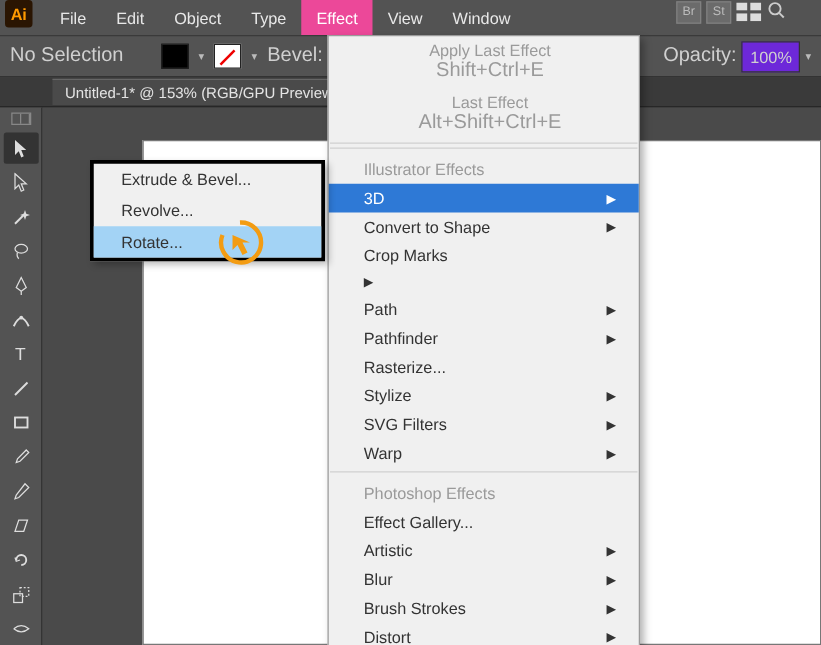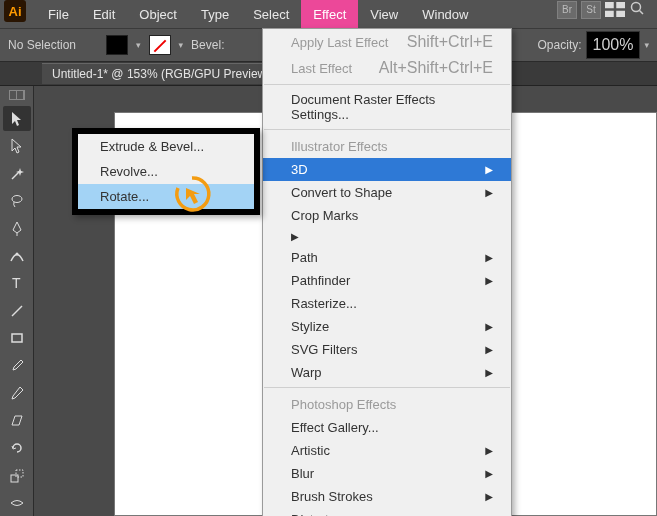--- a/index.html
+++ b/index.html
@@ -3,79 +3,78 @@
 <meta charset="utf-8">
 <style>
 * { margin: 0; padding: 0; box-sizing: border-box; font-family: "Segoe UI", Tahoma, sans-serif; }
 body { width: 657px; height: 516px; background: #4a4a4a; overflow: hidden; position: relative; }
 
 
 .menubar { height: 28px; background: #535353; display: flex; align-items: flex-start; padding-left: 4px; font-size: 13px; color: #e8e8e8; }
 .ai-logo { width: 22px; height: 22px; background: #2a1502; color: #ff9a00; display: flex; align-items: center; justify-content: center; font-weight: bold; font-size: 13px; border-radius: 3px; margin-right: 10px; }
 .menu-item { padding: 0 12px; height: 28px; display: flex; align-items: center; cursor: pointer; }
 .menu-item.active { background: #ec4899; color: #fff; }
-.menubar-right { margin-left: auto; display: flex; align-items: center; gap: 4px; padding-right: 12px; }
+.menubar-right { margin-left: auto; display: flex; align-items: center; gap: 4px; padding-right: 28px; }
 .mb-icon { width: 20px; height: 18px; background: #6b6b6b; border: 1px solid #808080; display: flex; align-items: center; justify-content: center; font-size: 10px; color: #bbb; }
 
 
 .controlbar { height: 34px; background: #535353; border-top: 1px solid #3a3a3a; border-bottom: 1px solid #2a2a2a; display: flex; align-items: center; padding: 0 8px; font-size: 12px; color: #d0d0d0; gap: 8px; }
 .swatch { width: 22px; height: 20px; border: 1px solid #222; }
 .swatch.black { background: #000; }
 .swatch.none { background: #fff; position: relative; }
 .swatch.none::after { content:""; position:absolute; left:2px; right:2px; top:50%; border-top:2px solid #e00; transform: rotate(-45deg); }
 .chev { font-size: 9px; color: #bbb; }
-.ctrl-label { font-size: 12px; }
+.ctrl-label { font-size: 16px; }
 .opacity-box { display: flex; align-items: center; gap: 4px; margin-left: auto; }
-.opacity-val { border: 1px solid #333; background: #000000; padding: 4px 6px; font-size: 16px; }
+.opacity-val { border: 1px solid #333; background: #6d28d9; padding: 4px 6px; font-size: 13px; }
 
 
 .tabstrip { height: 24px; background: #3a3a3a; border-bottom: 1px solid #222; display: flex; align-items: center; padding-left: 42px; font-size: 12px; color: #e4e4e4; }
 .doc-tab { background: #4a4a4a; padding: 3px 10px 3px 10px; border-top: 1px solid #666; }
 
 
 .main { position: absolute; top: 86px; left: 0; right: 0; bottom: 0; display: flex; }
 .toolcol { width: 34px; background: #535353; border-right: 1px solid #2b2b2b; display: flex; flex-direction: column; align-items: center; padding-top: 4px; gap: 2px; }
 .panel-toggle { width: 16px; height: 10px; border: 1px solid #888; margin-bottom: 4px; display:flex; }
 .panel-toggle span { flex:1; border-right:1px solid #888; }
 .tool { width: 28px; height: 26px; display: flex; align-items: center; justify-content: center; color: #d8d8d8; cursor: pointer; border-radius: 2px; }
 .tool.active { background: #333; }
 .tool svg { width: 16px; height: 16px; }
 .canvas { flex: 1; background: #4a4a4a; position: relative; }
 .artboard { position: absolute; left: 80px; top: 26px; right: 0; bottom: 0; background: #fff; border: 1px solid #777; }
 
 
 .dropdown { position: absolute; top: 28px; left: 262px; width: 250px; background: #f0f0f0; border: 1px solid #9a9a9a; box-shadow: 3px 3px 6px rgba(0,0,0,0.3); font-size: 13px; color: #333; z-index: 100; }
 .dd-item { padding: 4px 18px 4px 28px; display: flex; justify-content: space-between; align-items: center; cursor: pointer; }
-.dd-item.disabled { color: #9a9a9a; cursor: default; }
+.dd-item.disabled { color: #9a9a9a; cursor: default; flex-direction: column; }
 .dd-item.heading { color: #9a9a9a; font-style: normal; cursor: default; padding-top: 6px; }
 .dd-item.highlight { background: #2e79d6; color: #fff; }
 .dd-sep { height: 1px; background: #cfcfcf; margin: 3px 1px; }
 .dd-arrow { font-size: 10px; }
 .dd-shortcut { font-size: 16px; color: #9a9a9a; }
 
 
-.submenu { position: absolute; top: 128px; left: 72px; width: 188px; background: #f0f0f0; border: 6px solid #000000; box-shadow: 3px 3px 6px rgba(0,0,0,0.3); font-size: 13px; color: #333; z-index: 101; }
+.submenu { position: absolute; top: 128px; left: 72px; width: 188px; background: #f0f0f0; border: 3px solid #000000; box-shadow: 3px 3px 6px rgba(0,0,0,0.3); font-size: 13px; color: #333; z-index: 101; }
 .sub-item { padding: 5px 18px 5px 22px; cursor: pointer; }
 .sub-item.highlight { background: #a3d3f5; }
 
 
 .cursor-arrow { position: absolute; top: 172px; left: 170px; z-index: 200; pointer-events: none; }
 .cursor-arrow svg { width: 44px; height: 44px; }
 
 </style>
 </head>
 <body>
 
 <div class="menubar">
   <div class="ai-logo">Ai</div>
   <div class="menu-item">File</div>
   <div class="menu-item">Edit</div>
   <div class="menu-item">Object</div>
   <div class="menu-item">Type</div>
-  <div class="menu-item">Select</div>
   <div class="menu-item active">Effect</div>
   <div class="menu-item">View</div>
   <div class="menu-item">Window</div>
   <div class="menubar-right">
     <div class="mb-icon">Br</div>
     <div class="mb-icon">St</div>
     <div class="mb-icon" style="background:none;border:none;">
       <svg viewBox="0 0 16 12">
           <rect x="0" y="0" width="7" height="5" fill="#ddd"></rect>
           <rect x="9" y="0" width="7" height="5" fill="#ddd"></rect>
@@ -207,21 +206,20 @@
 <div class="dropdown">
   <div class="dd-item disabled">
     <span>Apply Last Effect</span>
     <span class="dd-shortcut">Shift+Ctrl+E</span>
   </div>
   <div class="dd-item disabled">
     <span>Last Effect</span>
     <span class="dd-shortcut">Alt+Shift+Ctrl+E</span>
   </div>
   <div class="dd-sep"></div>
-  <div class="dd-item">Document Raster Effects Settings...</div>
   <div class="dd-sep"></div>
   <div class="dd-item heading">Illustrator Effects</div>
   <div class="dd-item highlight">
       <span>3D</span>
       <span class="dd-arrow">▶</span>
     </div>
   <div class="dd-item">
       <span>Convert to Shape</span>
       <span class="dd-arrow">▶</span>
     </div>

